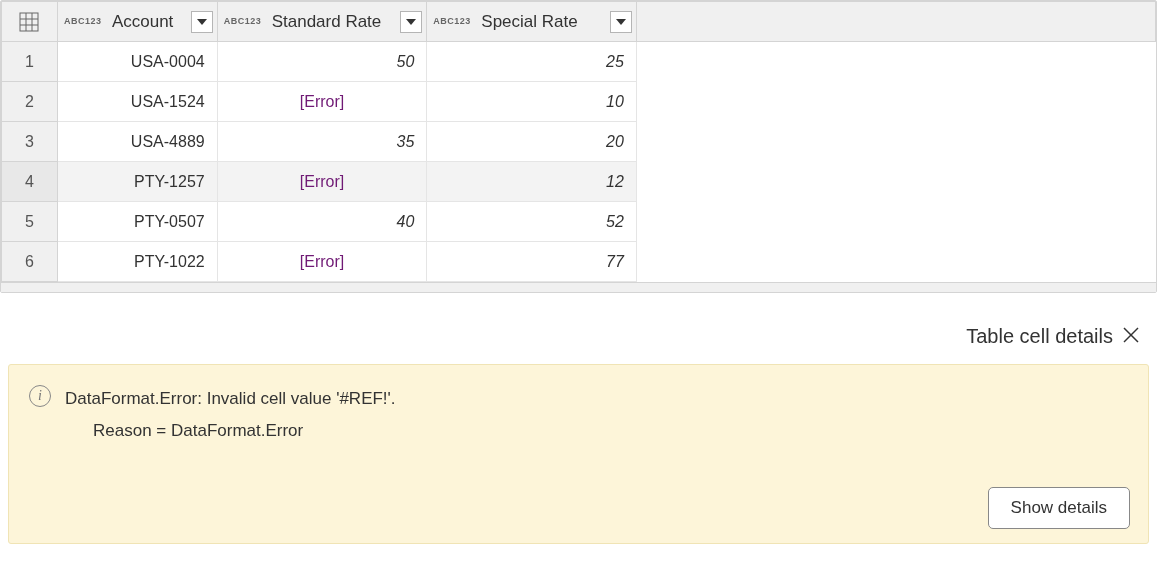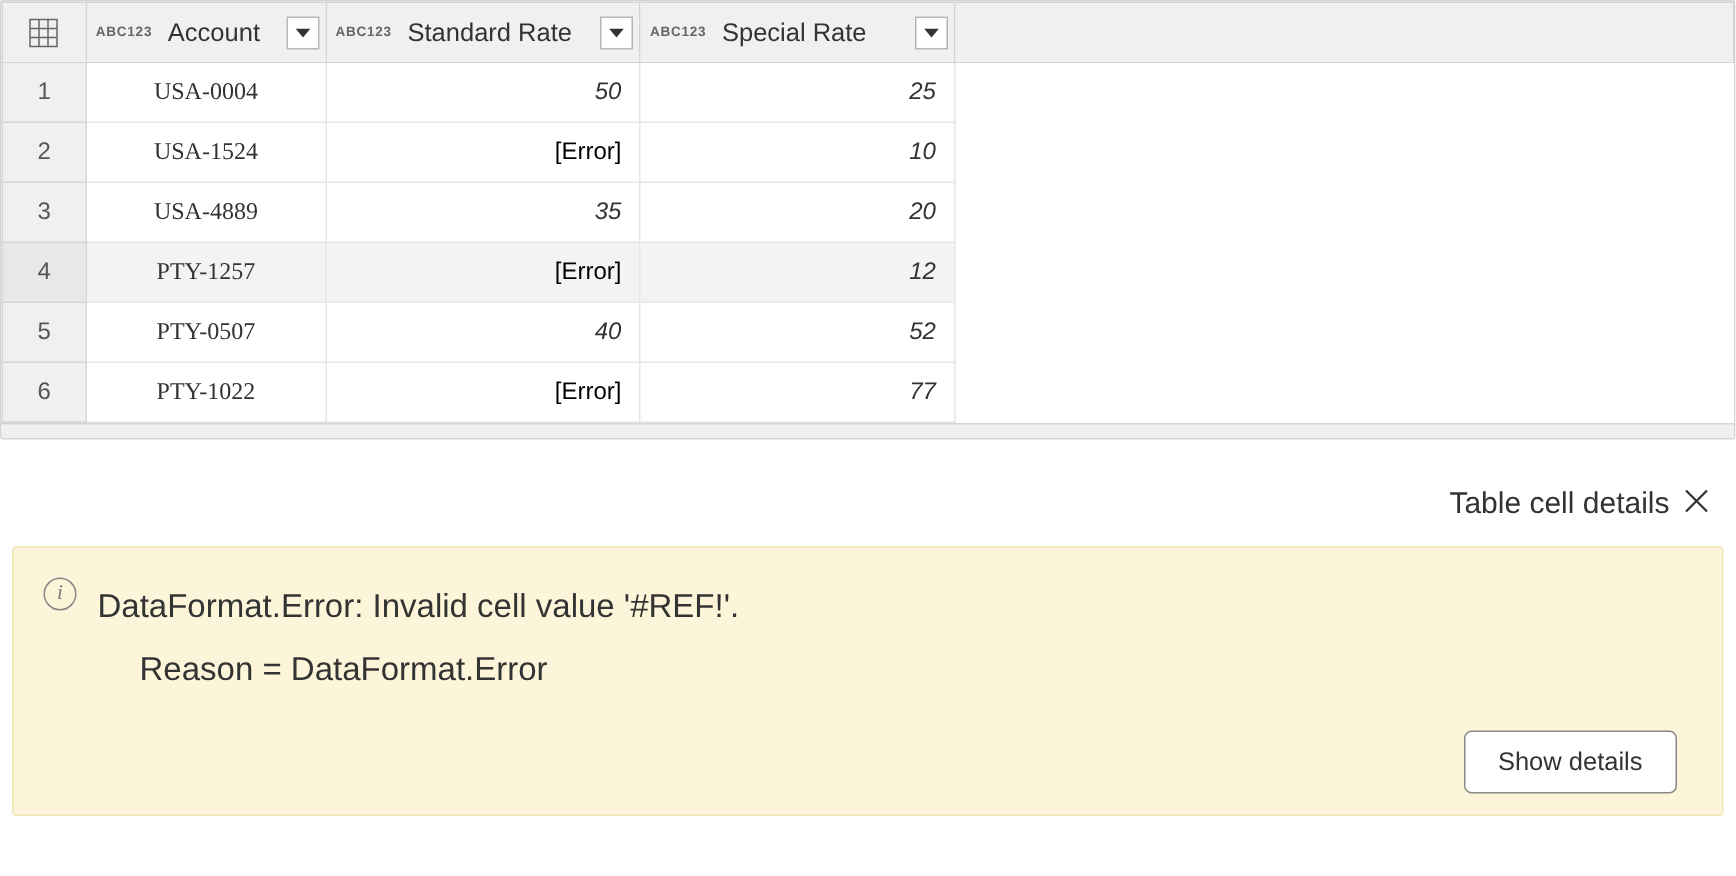--- a/index.html
+++ b/index.html
@@ -75,23 +75,23 @@
       padding: 0 12px;
       font-size: 16px;
     }
     td.rownum {
       background: #f0f0f0;
       text-align: center;
       color: #555;
       width: 56px;
       border-color: #d4d4d4;
     }
-    td.text-left { text-align: center; font-family: Liberation Serif, serif; }
+    td.text-left { text-align: right; }
     td.num { text-align: right; font-style: italic; color: #333; }
-    td.err { text-align: right; color: #000000; }
+    td.err { text-align: center; color: #701a75; }
     tr.selected td:not(.rownum) { background: #f3f3f3; }
     tr.selected td.rownum { background: #e8e8e8; }
     .col-account { width: 160px; }
     .col-std { width: 210px; }
     .col-spc { width: 210px; }
     .grid-footer {
       height: 10px;
       background: #f0f0f0;
       border-top: 1px solid #d4d4d4;
     }
@@ -141,29 +141,29 @@
       flex-shrink: 0;
       margin-top: 2px;
     }
     .info-icon span {
       font-family: Georgia, serif;
       font-style: italic;
       font-size: 14px;
       color: #777;
     }
     .msg-body {
-      font-size: 22px;
+      font-size: 17px;
       color: #333;
       line-height: 1.9;
     }
     .msg-details-label { margin-top: 2px; }
     .msg-reason { padding-left: 28px; }
     .show-details-btn {
       position: absolute;
-      right: 30px;
+      right: 18px;
       bottom: 14px;
       background: #fff;
       border: 1px solid #888;
       border-radius: 5px;
       padding: 10px 22px;
       font-size: 17px;
       cursor: pointer;
       color: #333;
     }
     .remainder-header {

